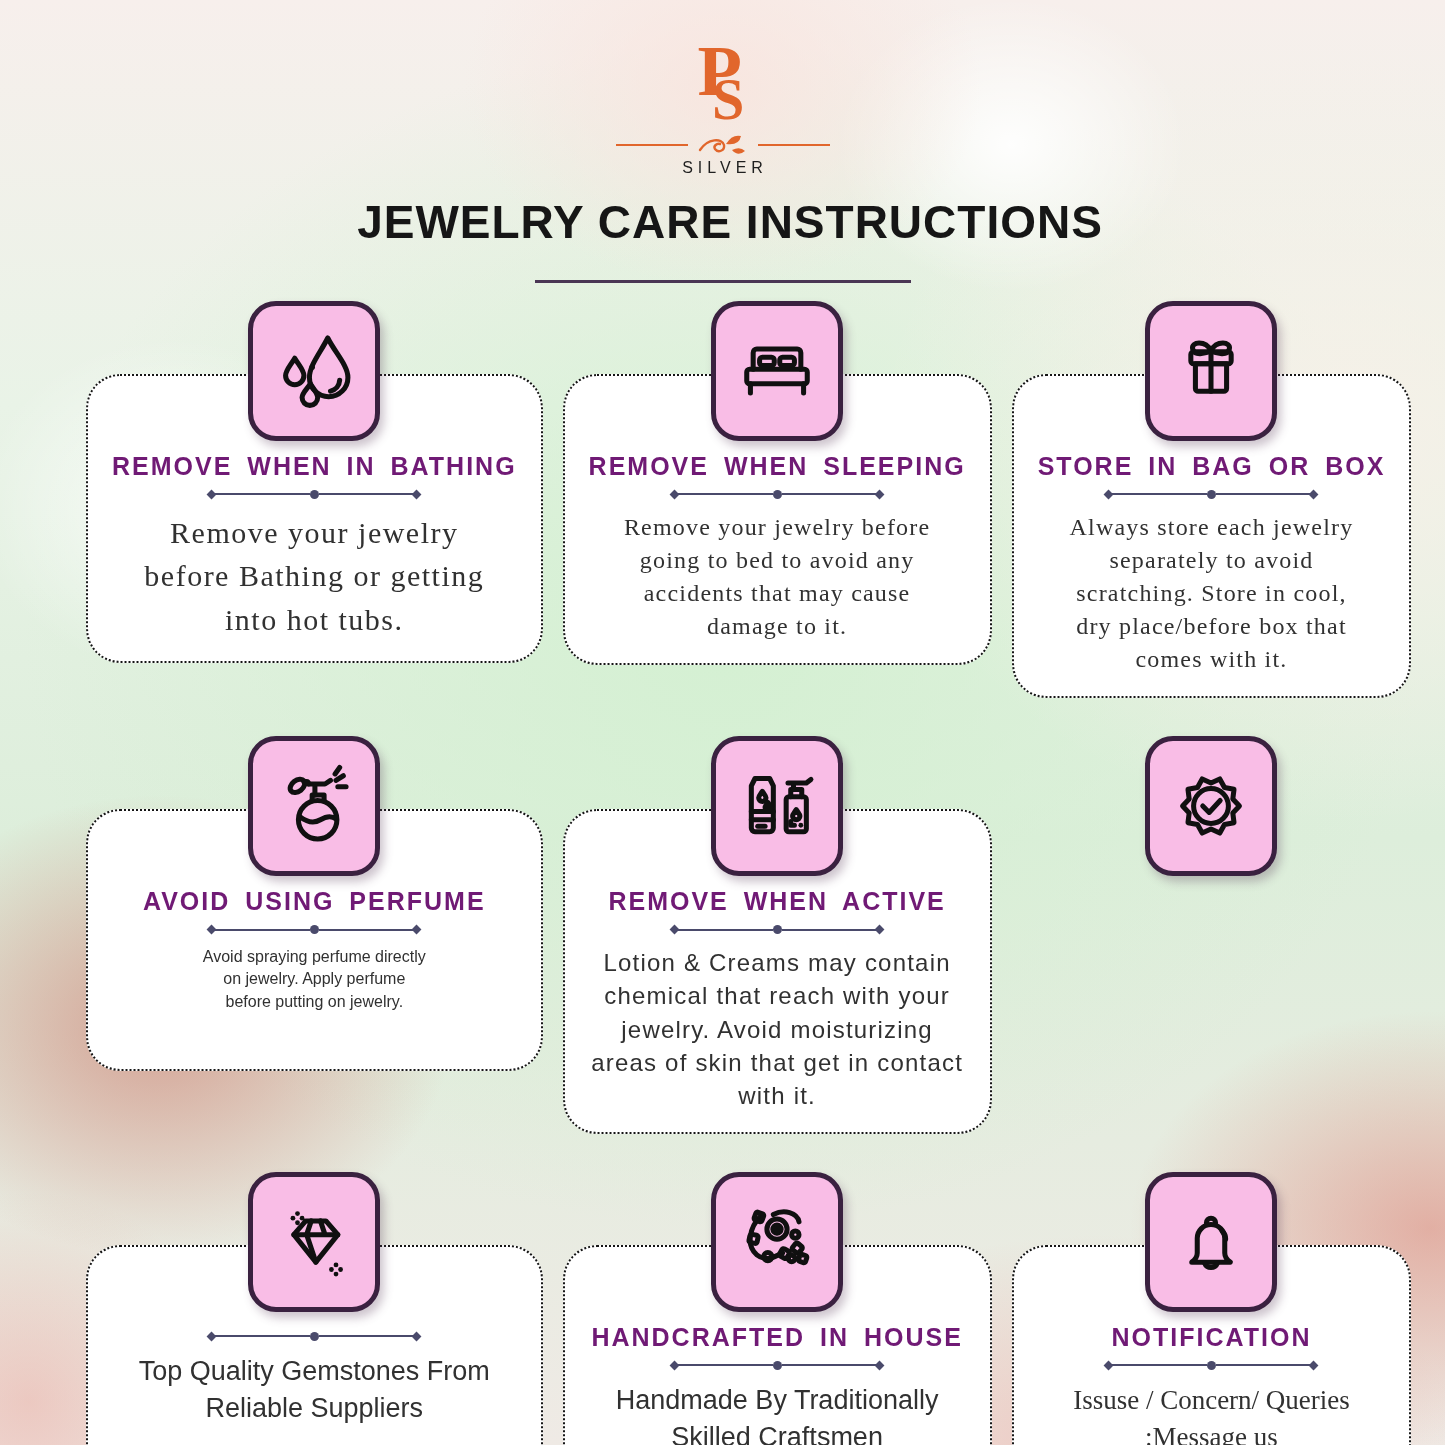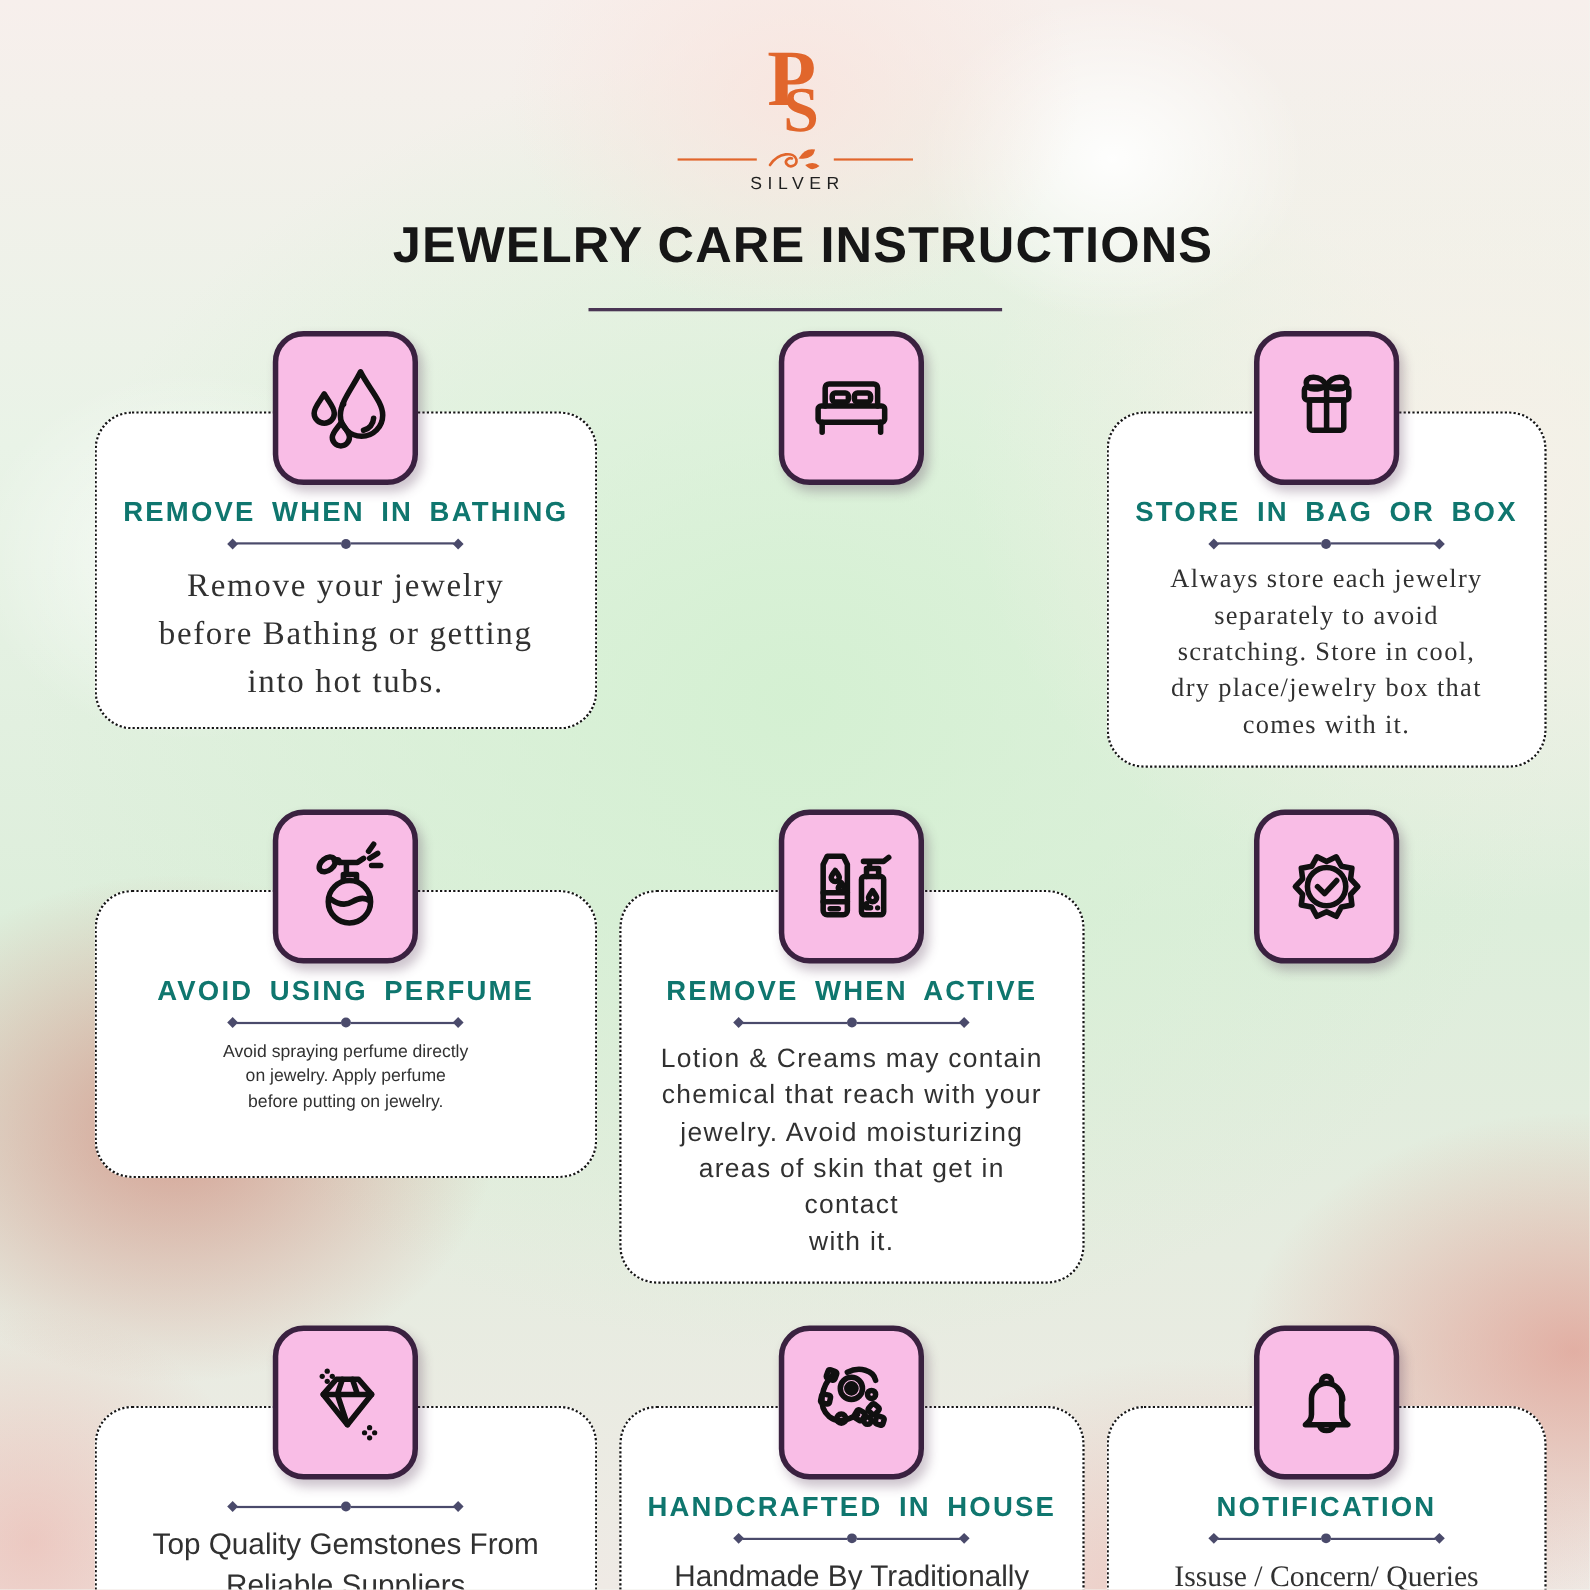--- a/index.html
+++ b/index.html
@@ -40,21 +40,21 @@
     box-shadow:4px 6px 10px rgba(90,60,90,.30);
   }
   .tile svg{width:88px;height:88px;}
   .box{
     margin-top:73px;background:#ffffff;border:2px dotted #151515;border-radius:34px;
     padding:76px 24px 20px;text-align:center;box-sizing:border-box;
   }
   .box.r1{min-height:260px;}
   .box.r2{min-height:262px;}
   .box.r3{min-height:258px;}
-  .heading{margin:0;font-size:25px;font-weight:800;letter-spacing:2px;word-spacing:6px;color:#0f766e;white-space:nowrap;}
+  .heading{margin:0;font-size:25px;font-weight:800;letter-spacing:2px;word-spacing:6px;color:#701a75;white-space:nowrap;}
   .rule{display:flex;align-items:center;justify-content:center;width:212px;margin:9px auto 12px;}
   .rule .ln{flex:1;height:2px;background:#4a4a6b;}
   .rule .end{width:7px;height:7px;background:#4a4a6b;transform:rotate(45deg);flex:none;}
   .rule .mid{width:9px;height:9px;border-radius:50%;background:#4a4a6b;flex:none;}
   .body{margin:0;white-space:pre-line;color:#313131;line-height:1.38;}
   .serif{font-family:"Liberation Serif",serif;}
   .sans{font-family:"Liberation Sans",sans-serif;}
   .s30{font-size:30px;letter-spacing:1.5px;line-height:1.45;}
   .s24{font-size:24px;letter-spacing:1.2px;}
   .s25{font-size:16px;}
@@ -117,20 +117,34 @@
     <div class="cell">
       <div class="tile">
         <svg viewBox="0 0 96 96">
           <path class="st" d="M22 46 V28 a4 4 0 0 1 4-4 h44 a4 4 0 0 1 4 4 v18"></path>
           <rect class="st" x="29" y="33" width="16" height="9" rx="3"></rect>
           <rect class="st" x="51" y="33" width="16" height="9" rx="3"></rect>
           <rect class="st" x="15" y="46" width="66" height="16" rx="3"></rect>
           <path class="st" d="M19 62 v10 M77 62 v10"></path>
         </svg>
       </div>
+      <div class="box r1">
+        <h3 class="heading">REMOVE WHEN SLEEPING</h3>
+        <div class="rule">
+            <span class="end"></span>
+            <span class="ln"></span>
+            <span class="mid"></span>
+            <span class="ln"></span>
+            <span class="end"></span>
+          </div>
+        <p class="body serif s24">Remove your jewelry before
+going to bed to avoid any
+accidents that may cause
+damage to it.</p>
+      </div>
     </div>
 
     <div class="cell">
       <div class="tile">
         <svg viewBox="0 0 96 96">
           <path class="st" d="M48 26 C42 14 26 16 28 24 C30 31 40 30 48 26 Z"></path>
           <path class="st" d="M48 26 C54 14 70 16 68 24 C66 31 56 30 48 26 Z"></path>
           <rect class="st" x="26" y="27" width="44" height="13" rx="3"></rect>
           <path class="st" d="M31 40 h34 v27 a3 3 0 0 1-3 3 h-28 a3 3 0 0 1-3-3 z"></path>
           <path class="st" d="M48 27 V70"></path>
@@ -141,21 +155,21 @@
         <div class="rule">
             <span class="end"></span>
             <span class="ln"></span>
             <span class="mid"></span>
             <span class="ln"></span>
             <span class="end"></span>
           </div>
         <p class="body serif s24">Always store each jewelry
 separately to avoid
 scratching. Store in cool,
-dry place/jewelry box that
+dry place/before box that
 comes with it.</p>
       </div>
     </div>
 
     <div class="cell">
       <div class="tile">
         <svg viewBox="0 0 96 96">
           <circle class="st" cx="52" cy="63" r="21"></circle>
           <path class="st" d="M33 60 q12 9 22 3 t17 -1"></path>
           <path class="st" d="M46 42 v-6 h13 v6"></path>

